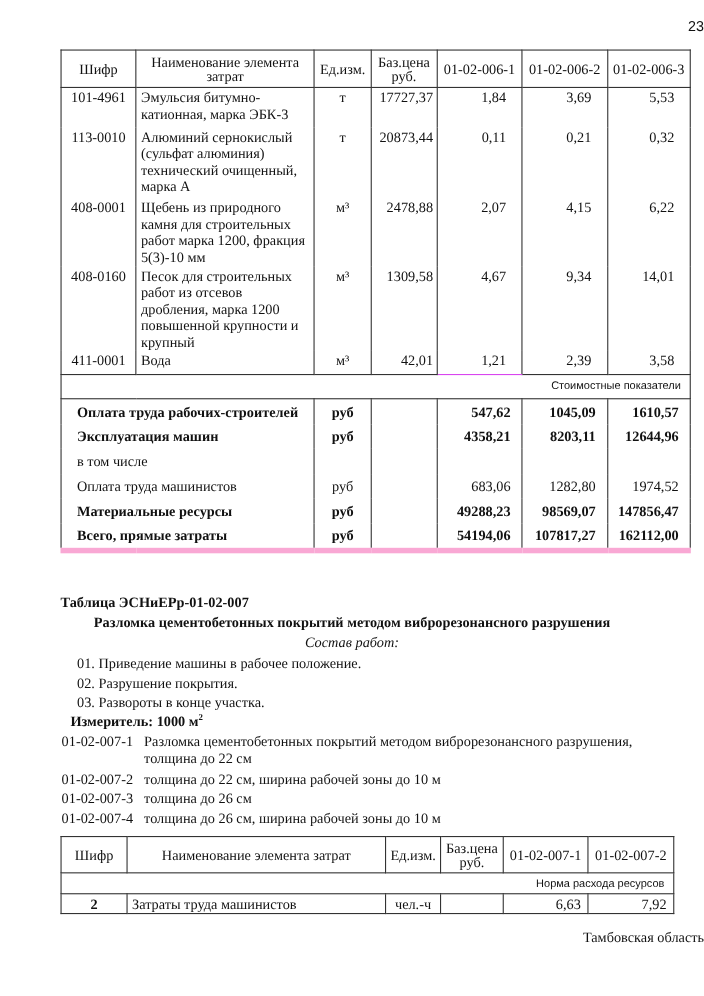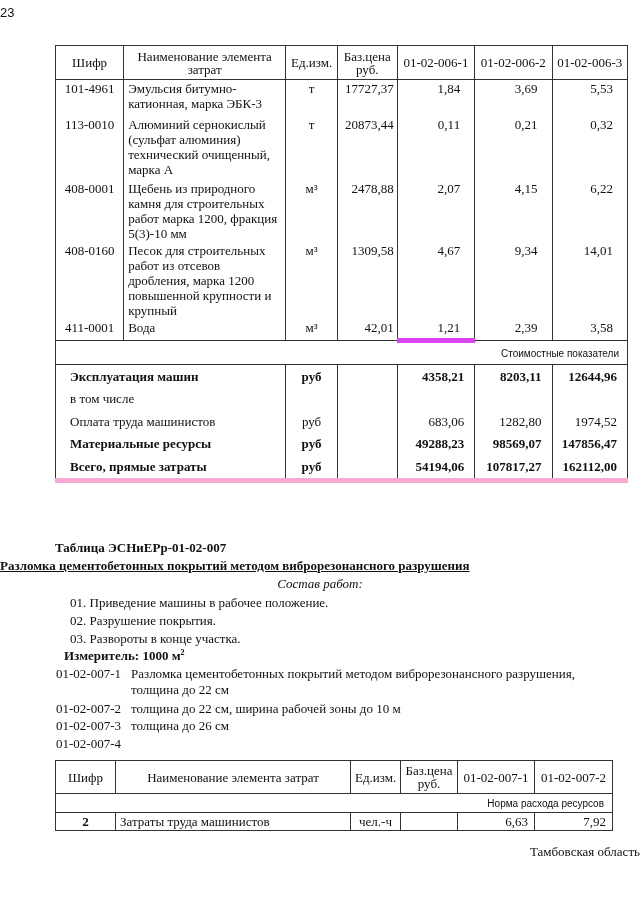--- a/index.html
+++ b/index.html
@@ -1,21 +1,21 @@
 <!DOCTYPE html>
 <html><head>
 <meta charset="utf-8">
 <style>
   html, body { margin: 0; padding: 0; background: #ffffff; }
   body {
     width: 640px; height: 905px; position: relative; overflow: hidden;
     font-family: "Liberation Serif", "DejaVu Serif", serif;
     color: #111; font-size: 13px;
   }
-  .page-num { position: absolute; top: 5px; left: 0; width: 640px; text-align: left;
+  .page-num { position: absolute; top: 16px; left: 0; width: 640px; text-align: right;
     font-family: "Liberation Sans", "DejaVu Sans", sans-serif; font-size: 13px; }
   table { border-collapse: collapse; position: absolute; table-layout: fixed; }
   td, th { border: 1px solid #333; padding: 0 4px; font-weight: normal; vertical-align: top; line-height: 15px; }
   th { text-align: center; vertical-align: middle; }
 
   #t1 { left: 55px; top: 45px; width: 573px; }
   #t1 th { height: 33px; font-size: 13px; line-height: 13px; }
   #t1 td.code { text-align: center; }
   #t1 td.num { text-align: right; padding-right: 14px; }
   #t1 td.unit { text-align: center; }
@@ -24,21 +24,21 @@
   .indent-title { font-size: 10px; font-family: "Liberation Sans", "DejaVu Sans", sans-serif; text-align: right; padding-right: 8px !important; height: 21px; vertical-align: middle !important; }
   #t1 .cost td { border-top: none; border-bottom: none; height: 22.5px; vertical-align: middle; }
   #t1 .cost td.lbl { border-left: 1px solid #333; border-right: 1px solid #333; padding-left: 14px; }
   #t1 .cost.bold td { font-weight: bold; }
   #t1 .cost.bold td.lbl { font-weight: bold; }
   #t1 .cost td.unitc { text-align: center; }
   #t1 .cost td.num { padding-right: 10px; }
   #t1 tr.last td { border-bottom: 5px solid #f9a8d4; }
 
   .title-line { position: absolute; left: 55px; font-weight: bold; font-size: 13px; }
-  .subtitle { position: absolute; left: 0; width: 640px; font-weight: bold; font-size: 13px; text-decoration: underline; }
+  .subtitle { position: absolute; left: 0; width: 640px; text-align: center; font-weight: bold; font-size: 13px; }
   .sostav { position: absolute; left: 0; width: 640px; text-align: center; font-style: italic; font-size: 13px; }
   .work { position: absolute; left: 70px; font-size: 13px; }
   .measure { position: absolute; left: 64px; font-weight: bold; font-size: 13px; }
   .norm-row { position: absolute; left: 56px; font-size: 13px; display: flex; }
   .norm-row .ncode { width: 75px; }
   .norm-row .ntext { width: 460px; }
 
   #t2 { left: 55px; top: 760px; width: 557px; }
   #t2 th { height: 32px; font-size: 13px; line-height: 13px; }
   #t2 td { height: 17px; vertical-align: middle; }
@@ -108,26 +108,34 @@
       <td class="num" style="padding-right:3px">1309,58</td>
       <td class="num">4,67</td>
       <td class="num">9,34</td>
       <td class="num">14,01</td>
     </tr>
     <tr class="res" style="height:22px">
       <td class="code" style="border-bottom:1px solid #333">411-0001</td>
       <td style="border-bottom:1px solid #333">Вода</td>
       <td class="unit" style="border-bottom:1px solid #333">м³</td>
       <td class="num" style="padding-right:3px;border-bottom:1px solid #333">42,01</td>
-      <td class="num" style="border-bottom:5px solid #d946ef">1,21</td>
+      <td class="num" style="border-bottom:1px solid #d946ef">1,21</td>
       <td class="num" style="border-bottom:1px solid #333">2,39</td>
       <td class="num" style="border-bottom:1px solid #333">3,58</td>
     </tr>
     <tr>
       <td colspan="7" class="indent-title">Стоимостные показатели</td>
+    </tr>
+    <tr class="cost bold">
+      <td colspan="2" class="lbl">Оплата труда рабочих-строителей</td>
+      <td class="unitc">руб</td>
+      <td></td>
+      <td class="num">547,62</td>
+      <td class="num">1045,09</td>
+      <td class="num">1610,57</td>
     </tr>
     <tr class="cost bold">
       <td colspan="2" class="lbl">Эксплуатация машин</td>
       <td class="unitc">руб</td>
       <td></td>
       <td class="num">4358,21</td>
       <td class="num">8203,11</td>
       <td class="num">12644,96</td>
     </tr>
     <tr class="cost">
@@ -180,20 +188,21 @@
 <div class="norm-row" style="top:701px">
   <span class="ncode">01-02-007-2</span>
   <span class="ntext">толщина до 22 см, ширина рабочей зоны до 10 м</span>
 </div>
 <div class="norm-row" style="top:718px">
   <span class="ncode">01-02-007-3</span>
   <span class="ntext">толщина до 26 см</span>
 </div>
 <div class="norm-row" style="top:736px">
   <span class="ncode">01-02-007-4</span>
+  <span class="ntext">толщина до 26 см, ширина рабочей зоны до 10 м</span>
 </div>
 
 <table id="t2">
   <colgroup>
     <col style="width:60px">
       <col style="width:235px">
       <col style="width:50px">
       <col style="width:57px">
       <col style="width:77px">
       <col style="width:78px">

